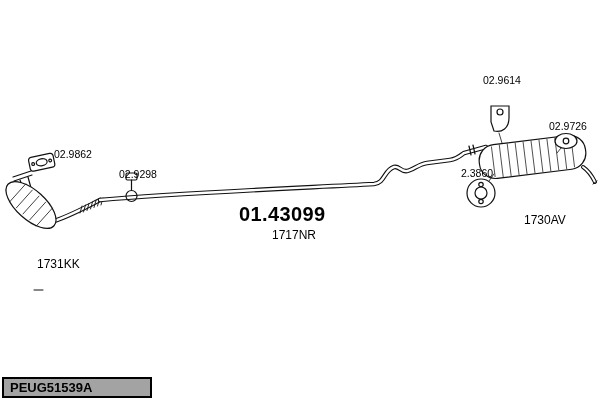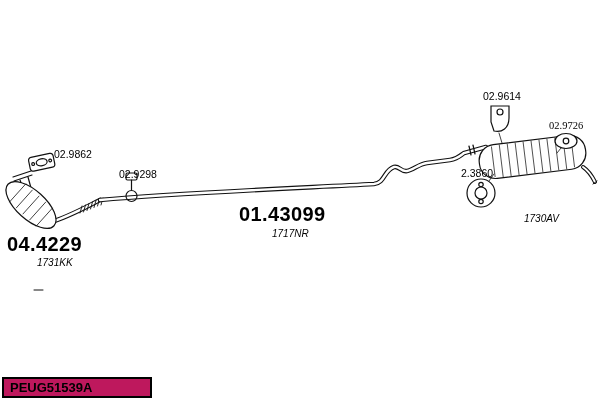--- a/index.html
+++ b/index.html
@@ -2,23 +2,23 @@
 <html><head>
 <meta charset="utf-8">
 <style>
   * { margin:0; padding:0; box-sizing:border-box; }
   html,body { width:600px; height:400px; background:#fff;
               font-family:"Liberation Sans", sans-serif; color:#000; }
   .stage { position:relative; width:600px; height:400px; background:#fff; overflow:hidden; }
   svg.art { position:absolute; left:0; top:0; }
   .lbl  { position:absolute; font-size:10.5px; white-space:nowrap; color:#000; }
   .big  { position:absolute; font-size:20px; font-weight:bold; letter-spacing:0.4px; white-space:nowrap; color:#000; }
-  .ref  { position:absolute; font-size:10px; white-space:nowrap; color:#000;font-style:italic; }
+  .ref  { position:absolute; font-size:12px; white-space:nowrap; color:#000; }
   .code-box { position:absolute; left:2px; top:377px; width:150px; height:21px;
-              border:2px solid #000; background:#be185d; display:flex; align-items:center;
+              border:2px solid #000; background:#a3a3a3; display:flex; align-items:center;
               padding-left:6px; font-size:13px; font-weight:bold; }
 </style>
 </head>
 <body>
 
 <div class="stage">
 
   <svg class="art" width="600" height="400" viewBox="0 0 600 400">
     <g stroke="#111" fill="none" stroke-width="1.2" stroke-linecap="round">
 
@@ -117,29 +117,28 @@
         <line x1="34" y1="290" x2="43" y2="290" stroke-width="1"></line>
       </g>
 
     </g>
   </svg>
 
   <div class="lbl" style="left:24px; top:148px;margin-left:30px;">02.9862</div>
 
   <div class="lbl" style="left:119px; top:168px;">02.9298</div>
 
-  <div class="big" style="left:7px; top:233px;">04.4229</div>
   <div class="ref" style="left:37px; top:257px;">1731KK</div>
 
   <div class="big" style="left:239px; top:203px;">01.43099</div>
   <div class="ref" style="left:272px; top:228px;">1717NR</div>
 
-  <div class="lbl" style="left:483px; top:90px;">02.9614</div>
+  <div class="lbl" style="left:483px; top:74px;">02.9614</div>
 
-  <div class="lbl" style="left:549px; top:120px;font-family:Liberation Serif, serif;">02.9726</div>
+  <div class="lbl" style="left:549px; top:120px;">02.9726</div>
 
   <div class="lbl" style="left:461px; top:167px;">2.3860</div>
 
   <div class="ref" style="left:524px; top:213px;">1730AV</div>
 
   <div class="code-box">
     <span>PEUG51539A</span>
   </div>
 
 </div>

